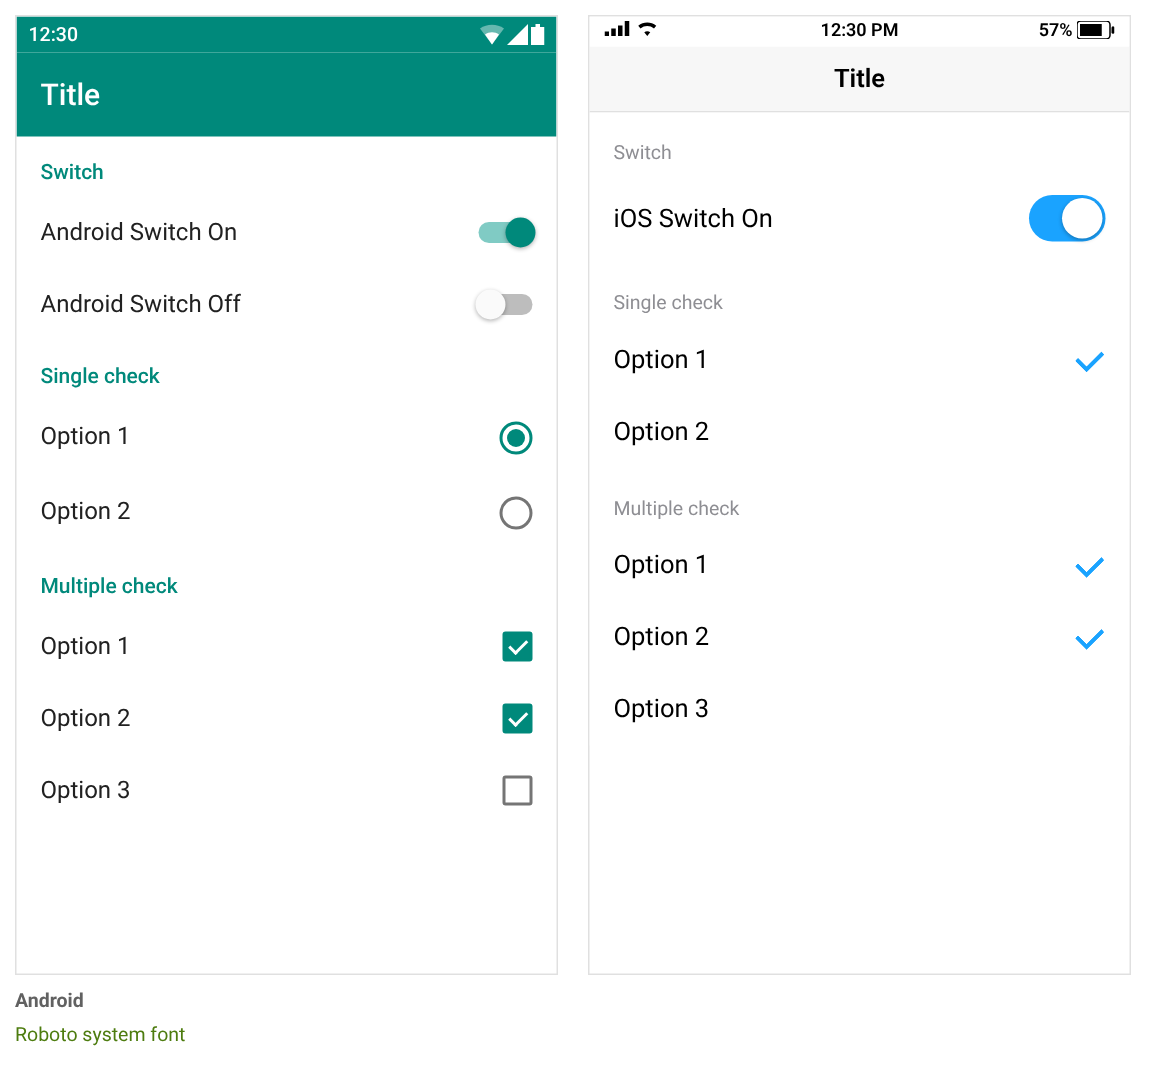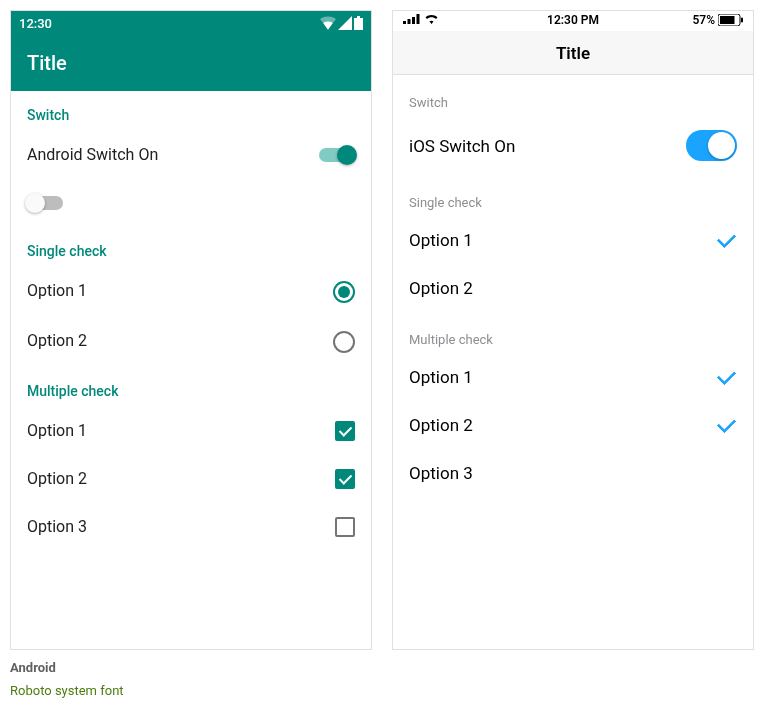--- a/index.html
+++ b/index.html
@@ -172,20 +172,21 @@
 
     <div class="section-header">Switch</div>
     <div class="row-item">
       <span>Android Switch On</span>
       <span class="a-switch on">
           <span class="a-track"></span>
           <span class="a-thumb"></span>
         </span>
     </div>
     <div class="row-item">
+      <span>Android Switch Off</span>
       <span class="a-switch off">
           <span class="a-track"></span>
           <span class="a-thumb"></span>
         </span>
     </div>
 
     <div class="section-header">Single check</div>
     <div class="row-item">
       <span>Option 1</span>
       <span class="radio sel"></span>

